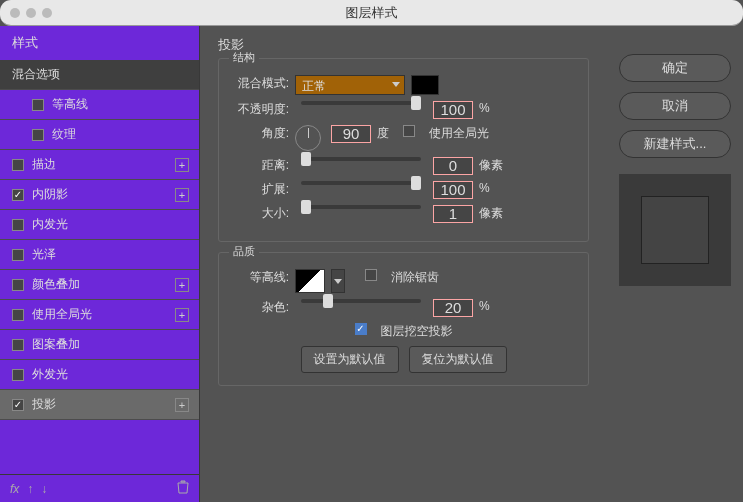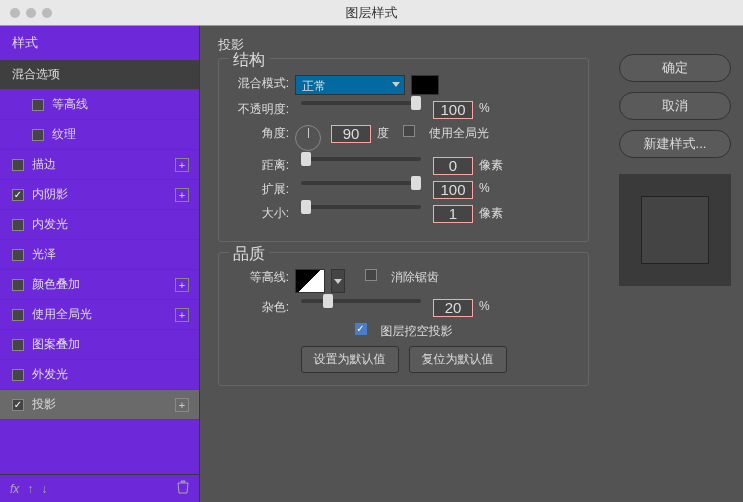--- a/index.html
+++ b/index.html
@@ -1,42 +1,42 @@
 <!DOCTYPE html>
 <html><head>
 <meta charset="utf-8">
 <style>
 * { box-sizing: border-box; margin: 0; padding: 0; font-family: "Microsoft YaHei", sans-serif; }
 body { background: #535353; width: 743px; height: 502px; overflow: hidden; }
 .window { width: 743px; height: 502px; background: #535353; display: flex; flex-direction: column; }
-.titlebar { height: 26px; background: #e8e8e8; display: flex; align-items: center; justify-content: center; border-bottom: 1px solid #999; position: relative; }
+.titlebar { height: 26px; background: #e8e8e8; display: flex; align-items: center; justify-content: center; border-bottom: 1px solid #999; position: relative; border-radius: 11px; }
 .titlebar .dots { position: absolute; left: 10px; display: flex; gap: 6px; }
 .titlebar .dot { width: 10px; height: 10px; border-radius: 50%; background: #bbb; }
 .titlebar .title { font-size: 13px; color: #333; }
 .body { flex: 1; display: flex; background: #535353; }
 .sidebar { width: 200px; background: #6d28d9; display: flex; flex-direction: column; border-right: 1px solid #383838; }
 .sidebar-header { padding: 8px 12px; font-size: 13px; color: #ddd; }
 .style-list { flex: 1; }
 .style-item { display: flex; align-items: center; padding: 6px 12px; font-size: 12px; color: #ddd; border-bottom: 1px solid #4c4c4c; position: relative; }
 .style-item.header { background: #3f3f3f; }
 .style-item.selected { background: #6a6a6a; }
 .style-item.indent { padding-left: 32px; }
 .cb { width: 12px; height: 12px; border: 1px solid #888; margin-right: 8px; display: inline-flex; align-items: center; justify-content: center; background: #454545; }
 .cb.checked::after { content: "✓"; color: #fff; font-size: 10px; line-height: 1; }
 .plus { position: absolute; right: 10px; width: 14px; height: 14px; border: 1px solid #888; color: #ccc; font-size: 11px; display: flex; align-items: center; justify-content: center; }
 .sidebar-footer { height: 28px; border-top: 1px solid #383838; display: flex; align-items: center; padding: 0 10px; gap: 8px; color: #aaa; font-size: 12px; }
 .sidebar-footer .spacer { flex: 1; }
 .icon-trash { width: 12px; height: 14px; }
 .main { flex: 1; padding: 10px 18px; color: #ddd; font-size: 12px; }
 .main-title { font-size: 13px; margin-bottom: 4px; }
 .group { border: 1px solid #666; border-radius: 3px; padding: 10px 12px 12px 12px; margin-bottom: 10px; position: relative; }
-.group-label { position: absolute; top: -9px; left: 10px; background: #535353; padding: 0 4px; font-size: 16px; }
+.group-label { position: absolute; top: -9px; left: 10px; background: #535353; padding: 0 4px; font-size: 11px; }
 .row { display: flex; align-items: flex-start; margin: 6px 0; gap: 6px; }
 .row .lbl { width: 58px; text-align: right; }
-.select { background: #0369a1; border: 1px solid #333; color: #ddd; font-size: 12px; padding: 2px 18px 2px 6px; height: 20px; position: relative; }
+.select { background: #a16207; border: 1px solid #333; color: #ddd; font-size: 12px; padding: 2px 18px 2px 6px; height: 20px; position: relative; }
 .select .caret { position: absolute; right: 4px; top: 6px; border-left: 4px solid transparent; border-right: 4px solid transparent; border-top: 5px solid #ccc; }
 .swatch { width: 28px; height: 20px; background: #000; border: 1px solid #333; }
 .slider { flex: 1; height: 4px; background: #3a3a3a; position: relative; border-radius: 2px; margin: 0 6px; max-width: 120px; }
 .slider .thumb { position: absolute; top: -5px; width: 10px; height: 14px; background: #ddd; border-radius: 2px; }
 .numfield { width: 40px; height: 18px; background: #454545; border: 1px solid #fca5a5; color: #ddd; text-align: center; font-size: 15px; line-height: 16px; }
 .unit { width: 34px; }
 .dial { width: 26px; height: 26px; border: 1px solid #888; border-radius: 50%; position: relative; margin-right: 4px; }
 .dial::after { content: ""; position: absolute; left: 50%; top: 2px; width: 1px; height: 10px; background: #ccc; }
 .contour { width: 30px; height: 24px; background: linear-gradient(135deg,#000 0%,#000 50%,#fff 50%,#fff 100%); border: 1px solid #333; }
 .contour-caret { width: 14px; height: 24px; background: #454545; border: 1px solid #333; display: flex; align-items: center; justify-content: center; }

